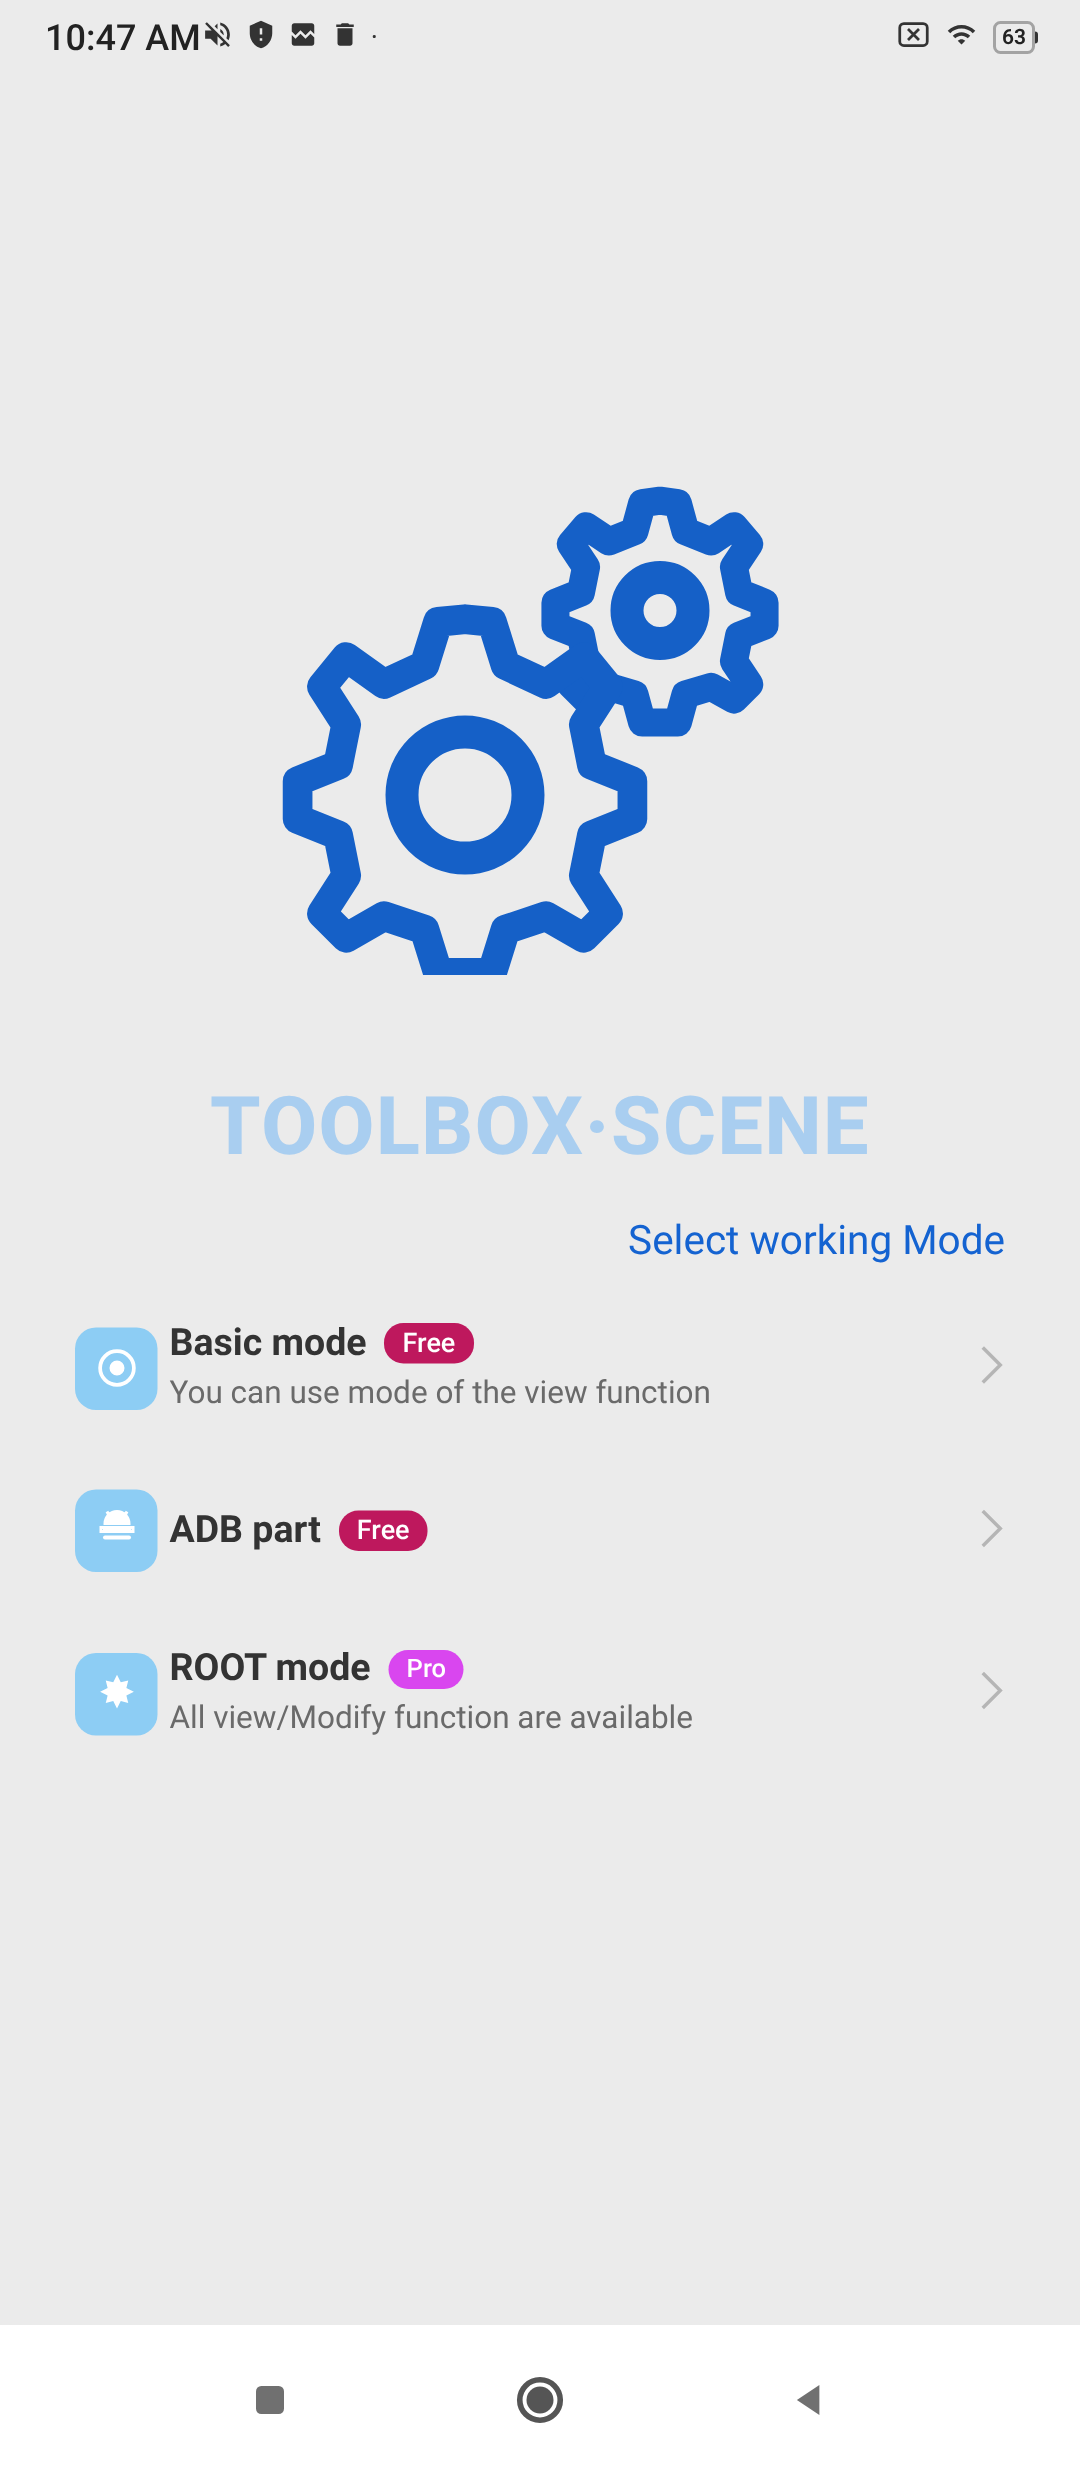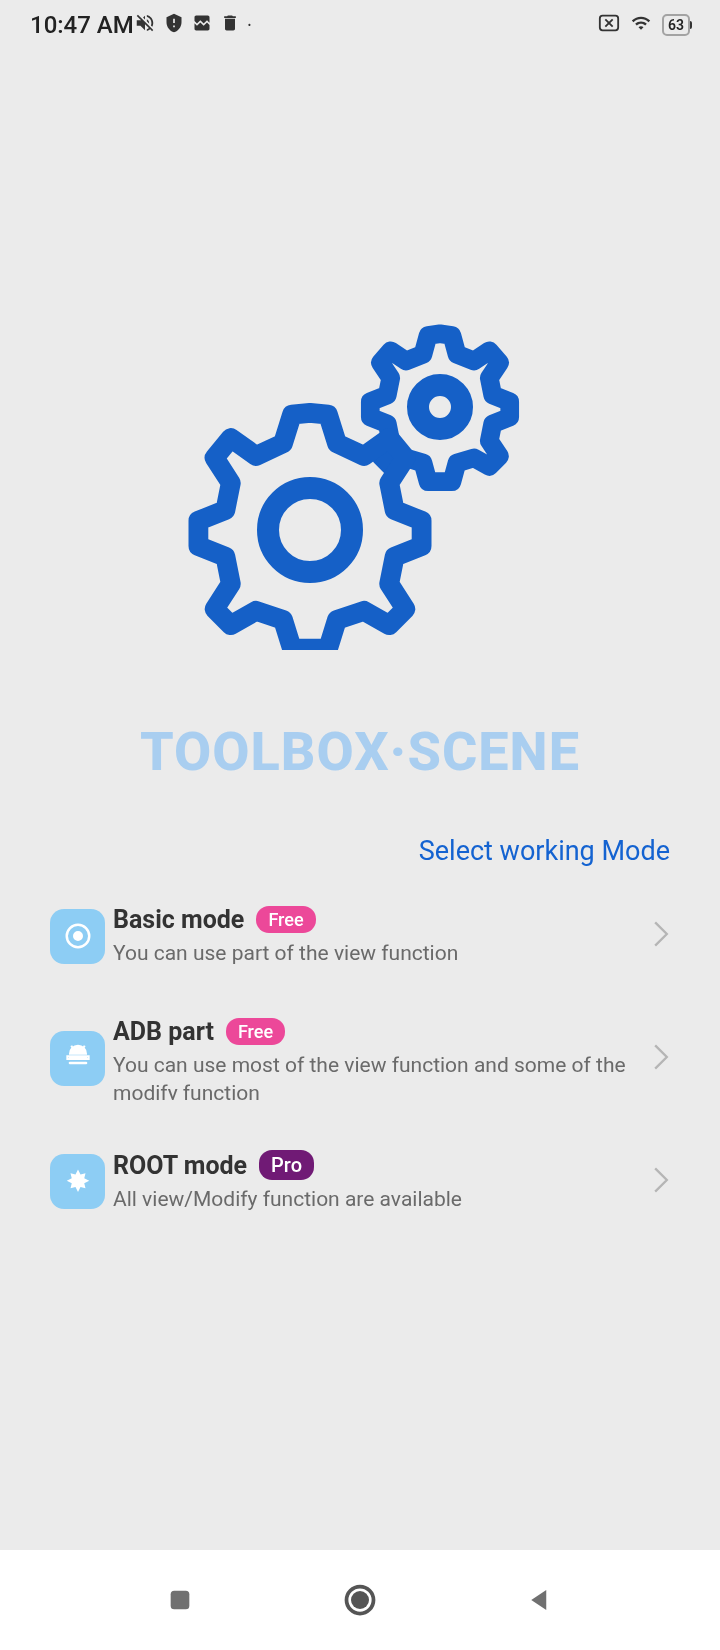--- a/index.html
+++ b/index.html
@@ -71,21 +71,21 @@
       justify-content: center;
       margin-top: 240px;
       margin-bottom: 70px;
     }
     .app-title {
       text-align: center;
       font-size: 54px;
       font-weight: 800;
       color: #a9cef0;
       letter-spacing: 1px;
-      margin-bottom: 52px;
+      margin-bottom: 28px;
     }
     .subtitle {
       text-align: right;
       font-size: 27px;
       color: #1463d1;
       font-weight: 400;
       margin-bottom: 38px;
     }
     .mode-list {
       display: flex;
@@ -119,31 +119,31 @@
       display: flex;
       align-items: center;
       gap: 12px;
     }
     .mode-title {
       font-size: 25px;
       font-weight: 700;
       color: #333;
     }
     .badge-free {
-      background: #ec4899;
+      background: #be185d;
       color: white;
       font-size: 18px;
       padding: 3px 12px;
       border-radius: 13px;
       font-weight: 500;
     }
     .badge-pro {
-      background: #701a75;
+      background: #d946ef;
       color: white;
-      font-size: 20px;
+      font-size: 17px;
       padding: 3px 12px;
       border-radius: 13px;
       font-weight: 500;
     }
     .mode-desc {
       font-size: 21px;
       color: #6a6a6a;
       line-height: 1.3;
       max-height: 48px;
       overflow: hidden;
@@ -241,21 +241,21 @@
         <svg width="30" height="30" viewBox="0 0 24 24" fill="none" stroke="white" stroke-width="2">
             <circle cx="12" cy="12" r="9"></circle>
             <circle cx="12" cy="12" r="3" fill="white"></circle>
           </svg>
       </div>
       <div class="mode-text">
         <div class="mode-title-row">
           <span class="mode-title">Basic mode</span>
           <span class="badge-free">Free</span>
         </div>
-        <span class="mode-desc">You can use part of the view function</span>
+        <span class="mode-desc">You can use mode of the view function</span>
       </div>
       <span class="chevron">
         <svg width="18" height="28" viewBox="0 0 14 24" fill="none" stroke="#666" stroke-width="2">
             <path d="M2 2l10 10L2 22"></path>
           </svg>
       </span>
     </div>
 
     <div class="mode-item">
       <div class="mode-icon">
@@ -264,21 +264,20 @@
             <path d="M6 8c0-3.31 2.69-6 6-6s6 2.69 6 6H6z" fill="white"></path>
             <rect x="5" y="10" width="14" height="2" fill="white"></rect>
             <rect x="5" y="14" width="14" height="2" fill="white" rx="1"></rect>
           </svg>
       </div>
       <div class="mode-text">
         <div class="mode-title-row">
           <span class="mode-title">ADB part</span>
           <span class="badge-free">Free</span>
         </div>
-        <span class="mode-desc">You can use most of the view function and some of the modify function</span>
       </div>
       <span class="chevron">
         <svg width="18" height="28" viewBox="0 0 14 24" fill="none" stroke="#666" stroke-width="2">
             <path d="M2 2l10 10L2 22"></path>
           </svg>
       </span>
     </div>
 
     <div class="mode-item">
       <div class="mode-icon">

